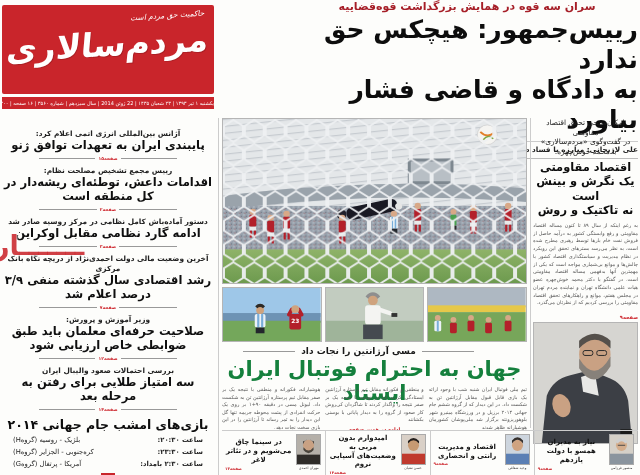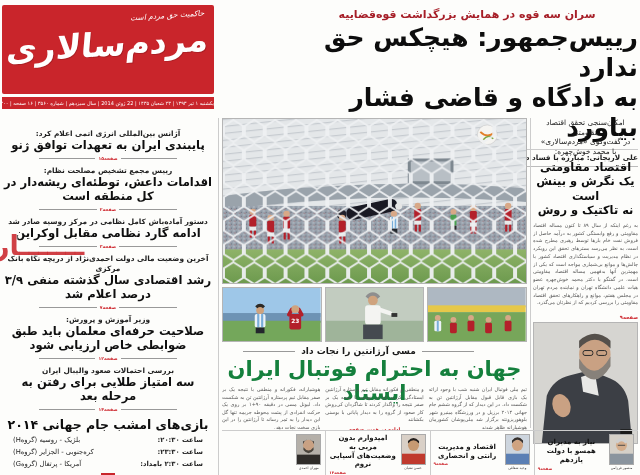--- a/index.html
+++ b/index.html
@@ -6,21 +6,21 @@
   .page{position:relative;width:640px;height:475px;background:#fdfdfb;overflow:hidden;
         direction:rtl;font-family:"DejaVu Sans",sans-serif;color:#111;}
   
   .logo-box{position:absolute;left:2px;top:5px;width:212px;height:89px;background:#c9252b;border-radius:2px;color:#fff;}
   .slogan{position:absolute;top:6px;right:10px;font-size:7.5px;font-style:italic;transform:rotate(-4deg);color:#fff;}
   .logo{position:absolute;top:20px;right:6px;left:6px;text-align:center;font-size:33px;font-weight:bold;
         transform:skewX(-8deg) rotate(-3deg);letter-spacing:1px;text-shadow:1px 1px 0 rgba(0,0,0,.15);}
   .dateline{position:absolute;left:2px;top:97px;width:212px;height:12px;background:#c9252b;color:#fff;
         font-size:5px;line-height:12px;text-align:center;white-space:nowrap;overflow:hidden;}
   
-  .lead{position:absolute;left:296px;top:8px;width:342px;}
+  .lead{position:absolute;left:296px;top:0;width:342px;}
   .lead-kicker{color:#a61e27;font-weight:bold;font-size:11px;text-align:center;}
   .lead-headline{font-size:25px;font-weight:bold;color:#0d0d0d;text-align:right;line-height:1.2;margin-top:2px;}
   .lead-sub{display:flex;justify-content:space-between;align-items:center;margin-top:6px;padding:3px 0 4px;
         font-size:7.3px;font-weight:bold;color:#222;border-top:1px solid #ccc;border-bottom:1px solid #bbb;}
   .sub-item{white-space:nowrap;}
   .diamond{color:#c9252b;font-size:6px;margin:0 2px;}
   .lead-pageref{color:#cc2229;font-size:4.5px;font-weight:bold;text-align:left;margin-top:1px;}
   
   .left-col{position:absolute;left:0;top:124px;width:216px;padding:5px 3px 0;box-sizing:border-box;}
   .story-kicker{font-size:7.4px;font-weight:bold;color:#222;text-align:center;line-height:1.25;}
@@ -429,16 +429,20 @@
         <svg viewBox="0 0 25 31" preserveAspectRatio="none">
           <rect width="25" height="31" fill="#b5b0a9"></rect>
             <rect y="21" width="25" height="10" fill="#2f2c29"></rect>
           <circle cx="12.5" cy="11" r="6" fill="#c9a183"></circle>
           <path d="M7,13 Q12.5,20 18,13 L18,16 Q12.5,23 7,16 Z" fill="#4a443c"></path>
           <path d="M6.5,10 Q8,5 11,5 L6.5,7 Z" fill="#3c3631"></path>
             <path d="M18.5,10 Q17,5 14,5 L18.5,7 Z" fill="#3c3631"></path>
         </svg>
         <div class="t-name">مهران احمدی</div>
       </div>
+      <div class="t-text">
+        <div class="t-title">در سینما چاق می‌شویم و در تئاتر لاغر</div>
+        <div class="t-page">صفحه۱۳</div>
+      </div>
     </div>
   </div>
 
 </div>
 
 </body></html>

